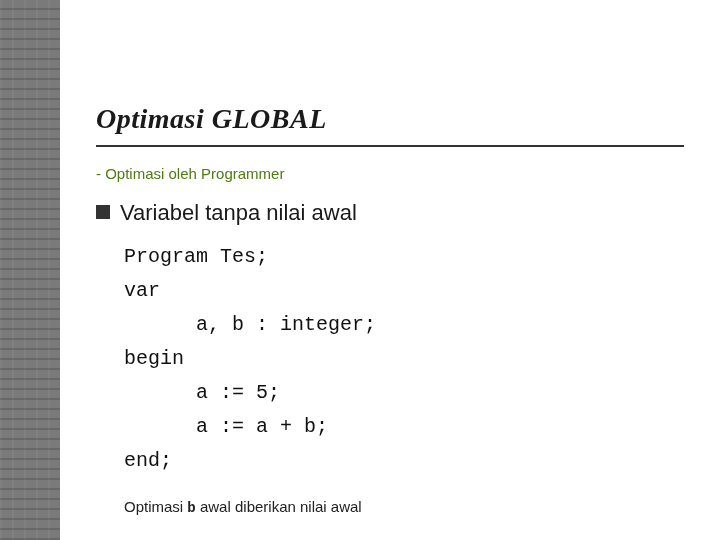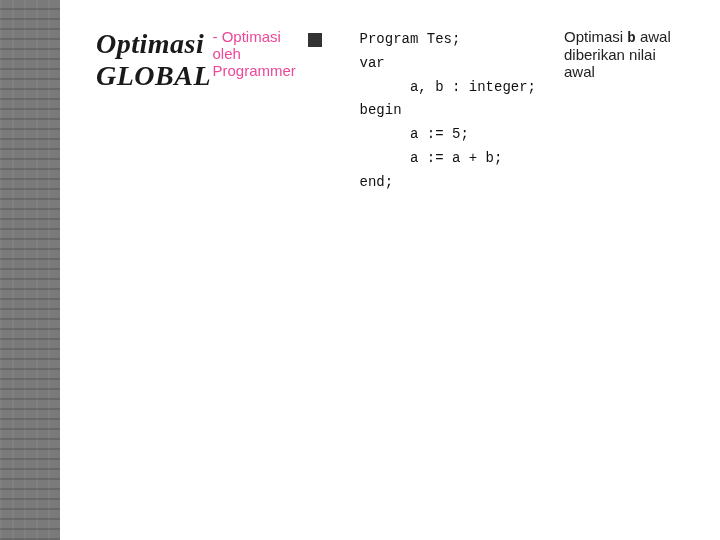--- a/index.html
+++ b/index.html
@@ -28,42 +28,43 @@
           transparent 2px, transparent 12px
         );
       flex-shrink: 0;
     }
 
     .main-content {
       flex: 1;
       background: #ffffff;
       padding: 28px 36px 24px 36px;
       display: flex;
-      flex-direction: row;
+      flex-direction: column;
+      justify-content: flex-end;
     }
 
     .page-title {
       font-family: 'Times New Roman', serif;
       font-style: italic;
       font-size: 28px;
       font-weight: bold;
       color: #1a1a1a;
       margin-bottom: 10px;
       letter-spacing: 0.5px;
     }
 
     .divider {
       border: none;
       border-top: 2px solid #333;
       margin-bottom: 18px;
     }
 
     .subtitle {
       font-size: 15px;
-      color: #ec4899;
+      color: #4d7c0f;
       margin-bottom: 18px;
     }
 
     .section-bullet {
       display: flex;
       align-items: flex-start;
       margin-bottom: 14px;
     }
 
     .bullet-square {
@@ -77,25 +78,25 @@
     }
 
     .section-title {
       font-size: 22px;
       color: #1a1a1a;
       font-weight: normal;
     }
 
     .code-block {
       font-family: 'Courier New', Courier, monospace;
-      font-size: 14px;
+      font-size: 20px;
       color: #111;
       background: transparent;
       margin-left: 28px;
-      margin-bottom: 8px;
+      margin-bottom: 20px;
       line-height: 1.7;
       white-space: pre;
     }
 
     .footer-note {
       font-size: 15px;
       color: #222;
       margin-left: 28px;
     }
 
@@ -113,20 +114,21 @@
 <div class="main-content">
 
   <div class="page-title">Optimasi GLOBAL</div>
 
   <hr class="divider">
 
   <div class="subtitle">- Optimasi oleh Programmer</div>
 
   <div class="section-bullet">
     <span class="bullet-square"></span>
+    <span class="section-title">Variabel tanpa nilai awal</span>
   </div>
 
   <div class="code-block"><span>Program Tes;</span>
 <span>var</span>
 <span>      a, b : integer;</span>
 <span>begin</span>
 <span>      a := 5;</span>
 <span>      a := a + b;</span>
 <span>end;</span></div>
 

